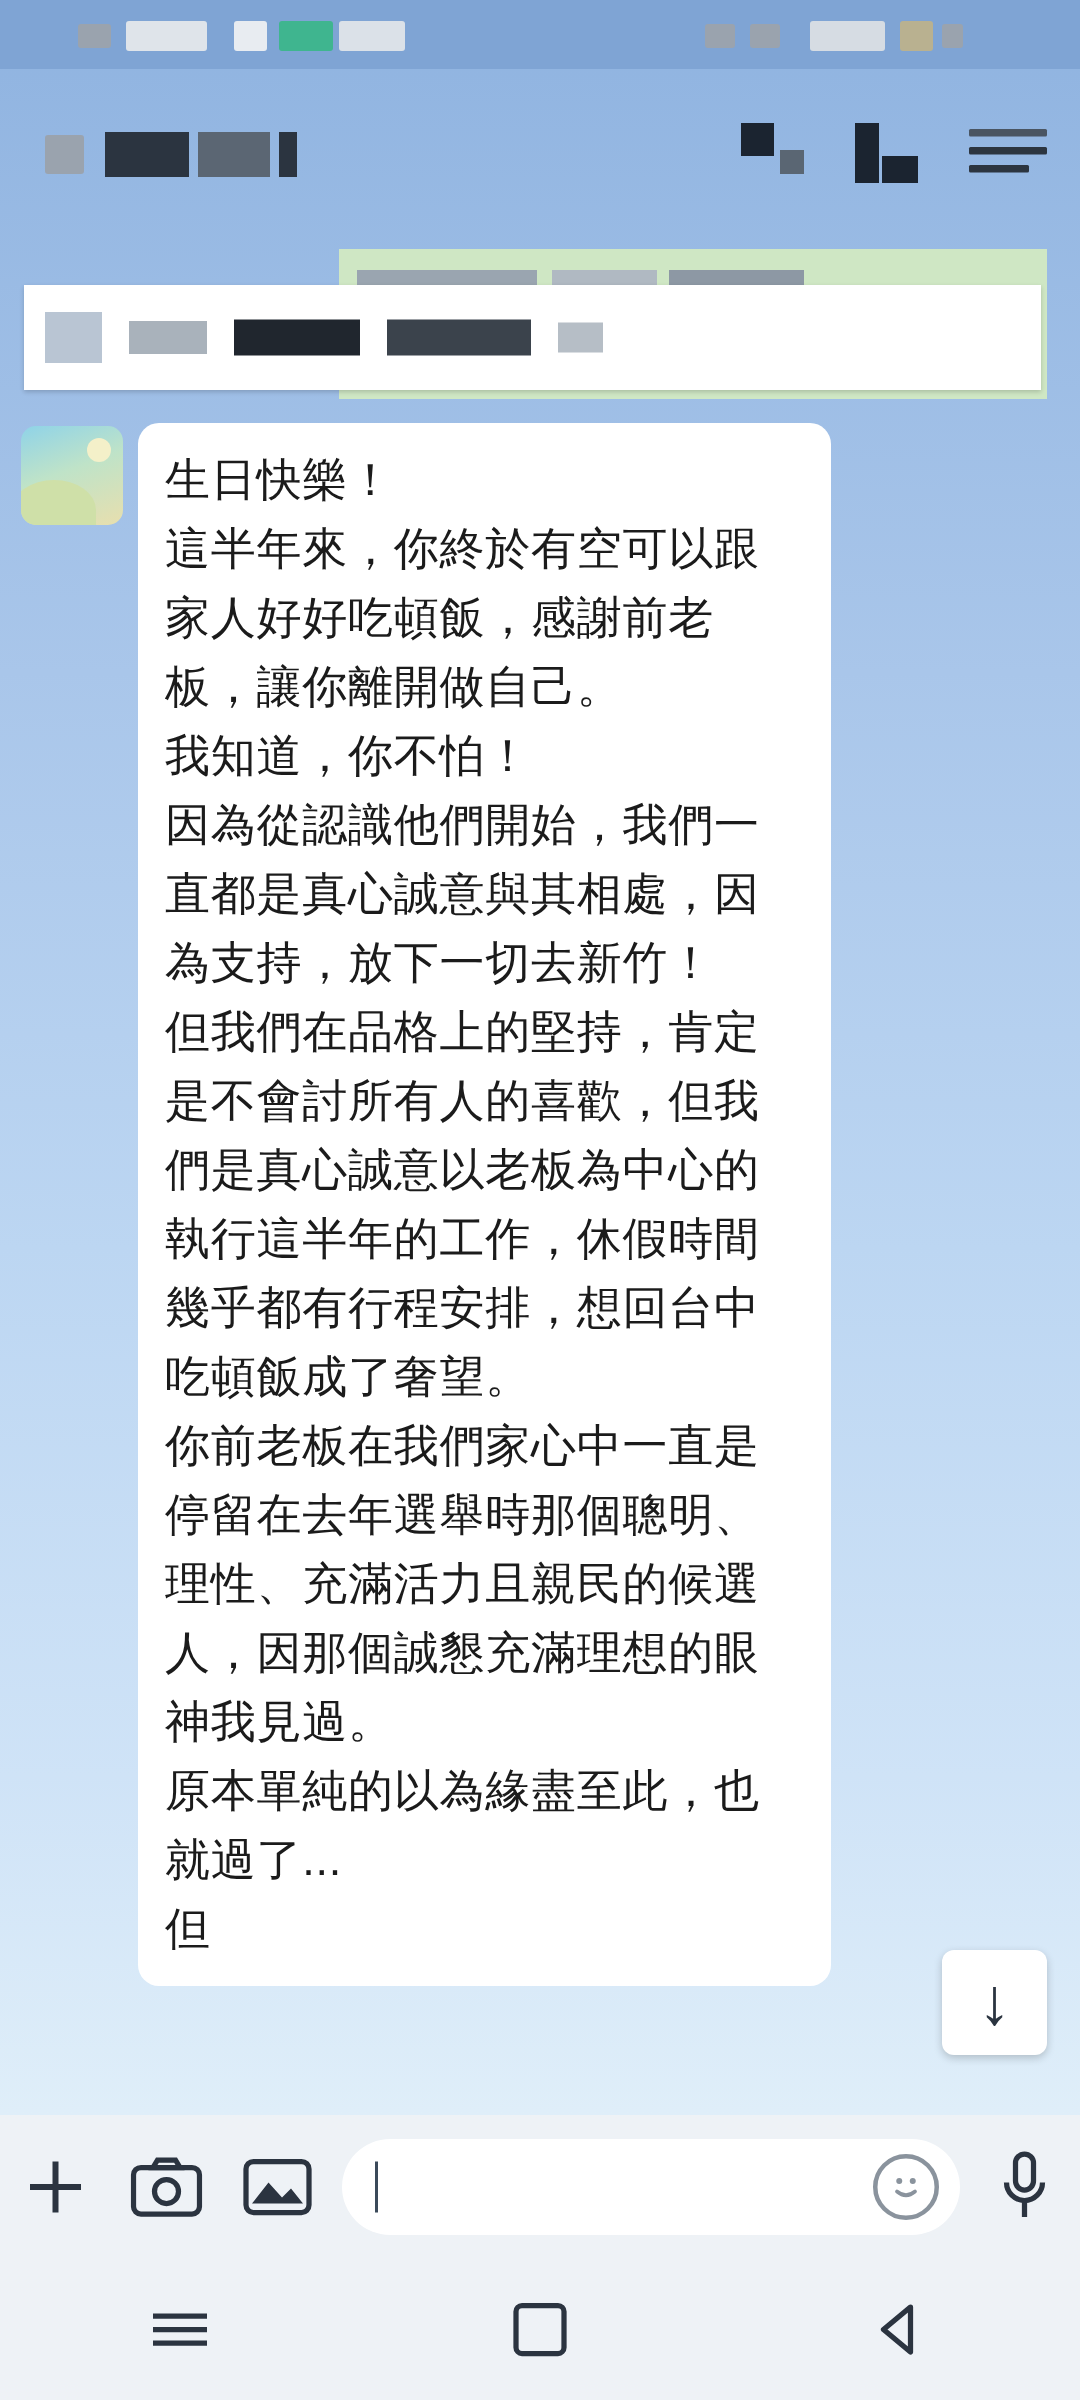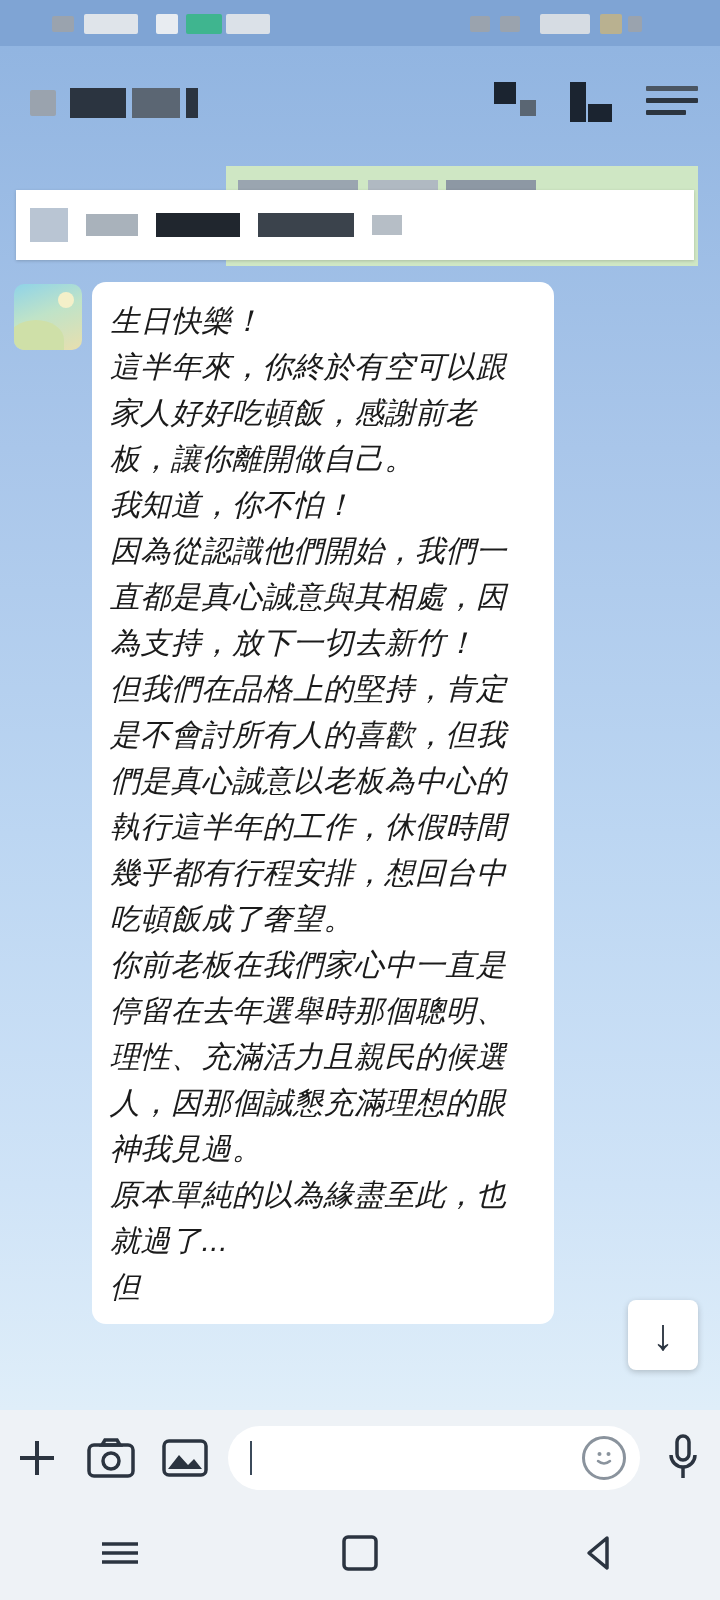--- a/index.html
+++ b/index.html
@@ -63,21 +63,21 @@
 
   .bubble {
     position:absolute; left:92px; top:0; width:462px;
     background:#ffffff; border-radius:14px;
     padding:16px 18px 14px 18px;
     color:#1b1b1b;
     font-size:30px; line-height:46px;
     letter-spacing:.5px;
     font-family:"Liberation Sans","DejaVu Sans",sans-serif;
   }
-  .bubble p { margin:0; white-space:pre-wrap; word-break:break-all;font-style:italic; }
+  .bubble p { margin:0; white-space:pre-wrap; word-break:break-all; }
 
   
   .fab {
     position:absolute; right:22px; top:1300px; width:70px; height:70px;
     background:#fff; border-radius:8px; box-shadow:0 2px 6px rgba(0,0,0,.2);
     display:flex; align-items:center; justify-content:center;
   }
 
   
   .inputbar {

